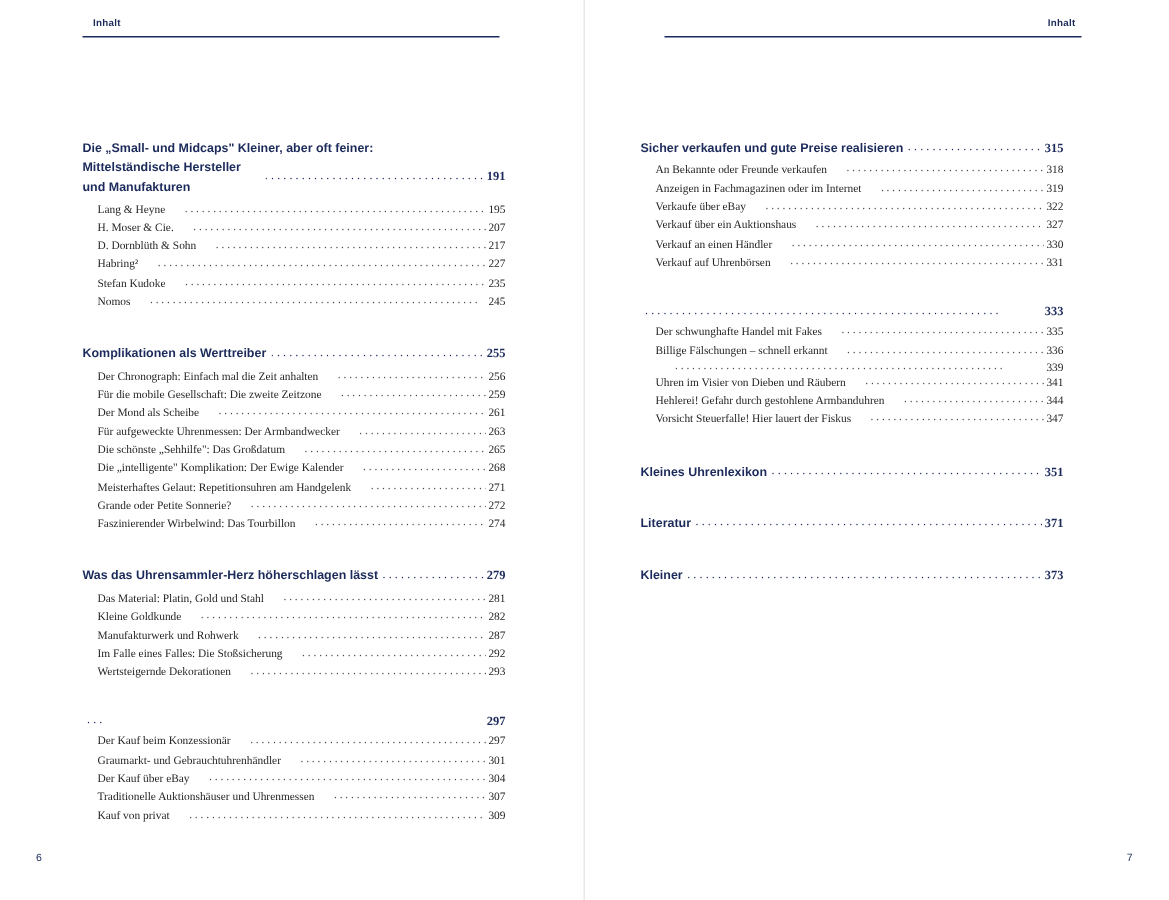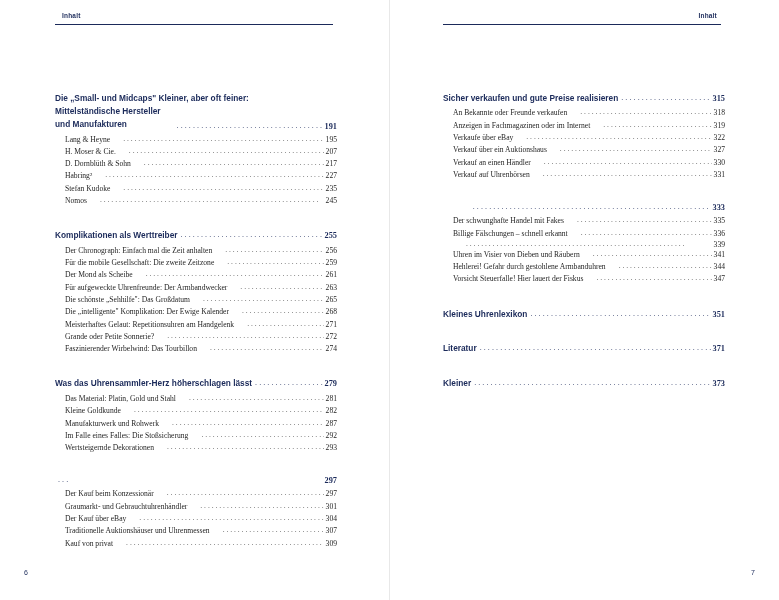--- a/index.html
+++ b/index.html
@@ -59,21 +59,21 @@
   .folio-left { left: 24px; }
   .folio-right { right: 24px; }
 
   
   .col {
     position: absolute;
     top: 92px;
     width: 282px;
   }
   .col-left { left: 55px; }
-  .col-right { left: 443px; text-align: right; }
+  .col-right { left: 427px; }
 
   
   .group { margin-bottom: 22px; }
 
   
   .tline {
     display: flex;
     align-items: baseline;
     width: 100%;
   }
@@ -134,21 +134,21 @@
   .sub .pgs {
     font-family: "Liberation Serif", serif;
     font-size: 7.6px;
     color: #1f1f1f;
     white-space: nowrap;
     flex: 0 0 auto;
   }
   .headblock { margin-bottom: 3px; }
   .twoline { display: block; }
   .twoline .l1 { display: block; }
-  .twoline .l2 { display: flex; align-items: flex-end; width: 100%; }
+  .twoline .l2 { display: flex; align-items: center; width: 100%; }
 </style>
 </head>
 <body>
 
 <div class="page">
   <div class="spine"></div>
 
   <div class="runhead runhead-left">Inhalt</div>
   <div class="rule rule-left"></div>
 
@@ -213,21 +213,21 @@
         <span class="txt">Für die mobile Gesellschaft: Die zweite Zeitzone</span>
         <span class="leader sub">..........................................................</span>
         <span class="pgs">259</span>
       </div>
       <div class="sub">
         <span class="txt">Der Mond als Scheibe</span>
         <span class="leader sub">..........................................................</span>
         <span class="pgs">261</span>
       </div>
       <div class="sub">
-        <span class="txt">Für aufgeweckte Uhrenfreunde: Der Armbandwecker</span>
+        <span class="txt">Für aufgeweckte Uhrenmessen: Der Armbandwecker</span>
         <span class="leader sub">..........................................................</span>
         <span class="pgs">263</span>
       </div>
       <div class="sub">
         <span class="txt">Die schönste „Sehhilfe": Das Großdatum</span>
         <span class="leader sub">..........................................................</span>
         <span class="pgs">265</span>
       </div>
       <div class="sub">
         <span class="txt">Die „intelligente" Komplikation: Der Ewige Kalender</span>

